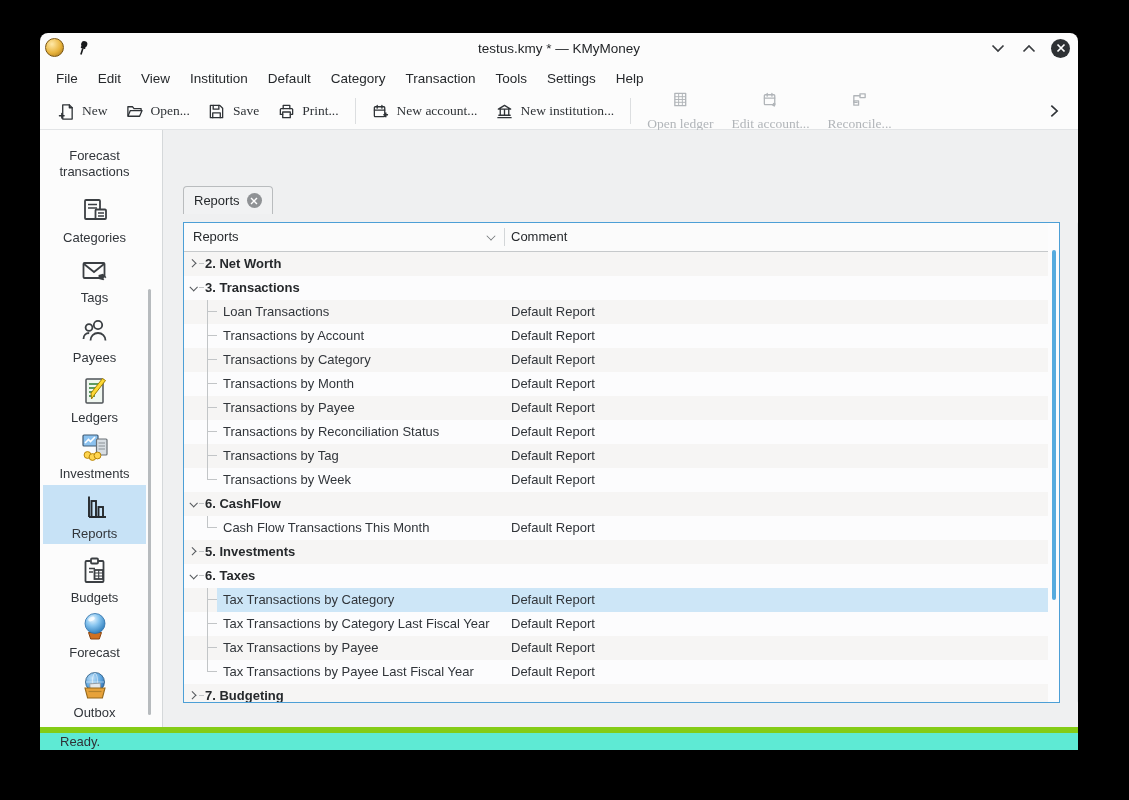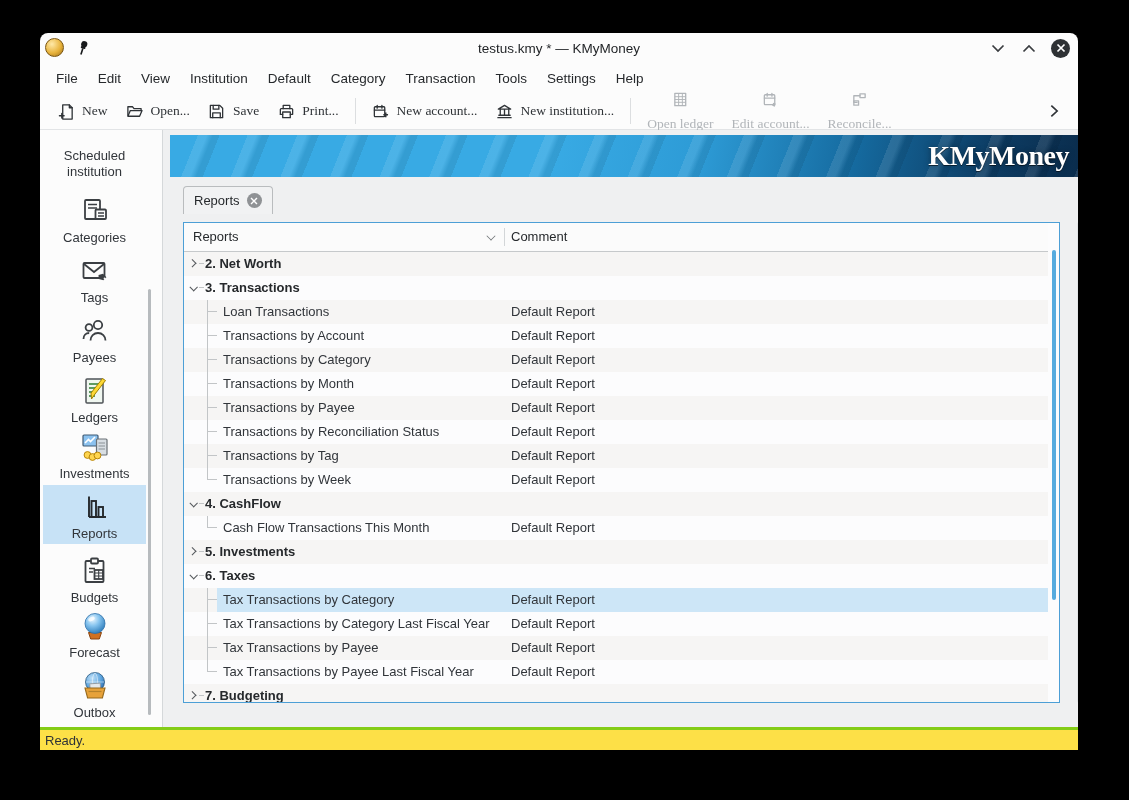--- a/index.html
+++ b/index.html
@@ -101,22 +101,22 @@
   .ccell { position:absolute; left:33px; right:0; top:0; bottom:0; }
   .ccell.sel { background:#cde6f7; }
   .clabel { position:absolute; left:6px; top:0; line-height:24px; color:#31353a; white-space:nowrap; }
   .ccomment { position:absolute; left:294px; top:0; line-height:24px; color:#31353a; white-space:nowrap; }
   .vscroll { position:absolute; left:868px; top:27px; width:4px; height:350px; border-radius:2px;
              background:#57abde; }
   .outer-scroll { position:absolute; left:914px; top:92px; width:5px; height:481px;
                   background:#e2e5e7; border-radius:3px; }
 
   
-  .statusbar { height:23px; flex:0 0 23px; border-top:3px solid #84cc16; background:#fde047;
-               display:flex; align-items:center; padding-left:5px; font-size:13px; color:#2f3337; }
+  .statusbar { height:23px; flex:0 0 23px; border-top:6px solid #84cc16; background:#5eead4;
+               display:flex; align-items:center; padding-left:20px; font-size:13px; color:#2f3337; }
 
   svg { display:block; }
 </style>
 </head>
 <body>
 
 <div id="window">
 
   <div class="titlebar">
     <div class="app-coin"></div>
@@ -267,21 +267,21 @@
           <div class="side-icon">
             <span>
               <svg width="32" height="32" viewBox="0 0 32 32">
                 <g fill="none" stroke="#3b3f43" stroke-width="1.8">
                   <rect x="7" y="-14" width="19" height="26" rx="2"></rect>
                   <path d="M10 8h13M10 4h9" stroke-width="1.6"></path>
                 </g>
               </svg>
             </span>
           </div>
-          <div class="side-label">Scheduled institution</div>
+          <div class="side-label">Forecast transactions</div>
         </div>
         <div class="side-item" style="top: 63px;">
           <div class="side-icon">
             <span>
               <svg width="32" height="32" viewBox="0 0 32 32">
                 <g fill="none" stroke="#3b3f43" stroke-width="1.8">
                   <rect x="6" y="5" width="15" height="19" rx="1"></rect>
                   <path d="M9 9.5h9M9 13h9" stroke-width="1.5"></path>
                   <rect x="16.5" y="14.5" width="10.5" height="9.5" rx="1" fill="#fcfcfc"></rect>
                   <path d="M19 18h6M19 21h6" stroke-width="1.5"></path>
@@ -420,23 +420,20 @@
                 <path d="M9.5 21.5h13" stroke="#b5822b" stroke-width="1.2"></path>
               </svg>
             </span>
           </div>
           <div class="side-label">Outbox</div>
         </div>
         <div class="side-scroll"></div>
       </div>
 
     <div class="content">
-      <div class="banner">
-        <span class="banner-logo">KMyMoney</span>
-      </div>
 
       <div class="tab">
         <span>Reports</span>
         <span class="tab-close">
           <svg width="8" height="8" viewBox="0 0 8 8">
               <path d="M1 1 L7 7 M7 1 L1 7" stroke="#fff" stroke-width="1.4"></path>
             </svg>
         </span>
       </div>
 
@@ -526,21 +523,21 @@
               <span class="ccell">
                 <span class="clabel">Transactions by Week</span>
                 <span class="ccomment">Default Report</span>
               </span>
             </div>
             <div class="rrow alt" style="top: 240px;">
               <span class="chev-box" style="background: inherit;">
                 <span class="chev down"></span>
               </span>
               <span class="gdash"></span>
-              <span class="glabel">4. CashFlow</span>
+              <span class="glabel">6. CashFlow</span>
             </div>
             <div class="rrow base" style="top: 264px;">
               <span class="cvline half"></span>
               <span class="ctick"></span>
               <span class="ccell">
                 <span class="clabel">Cash Flow Transactions This Month</span>
                 <span class="ccomment">Default Report</span>
               </span>
             </div>
             <div class="rrow alt" style="top: 288px;">

